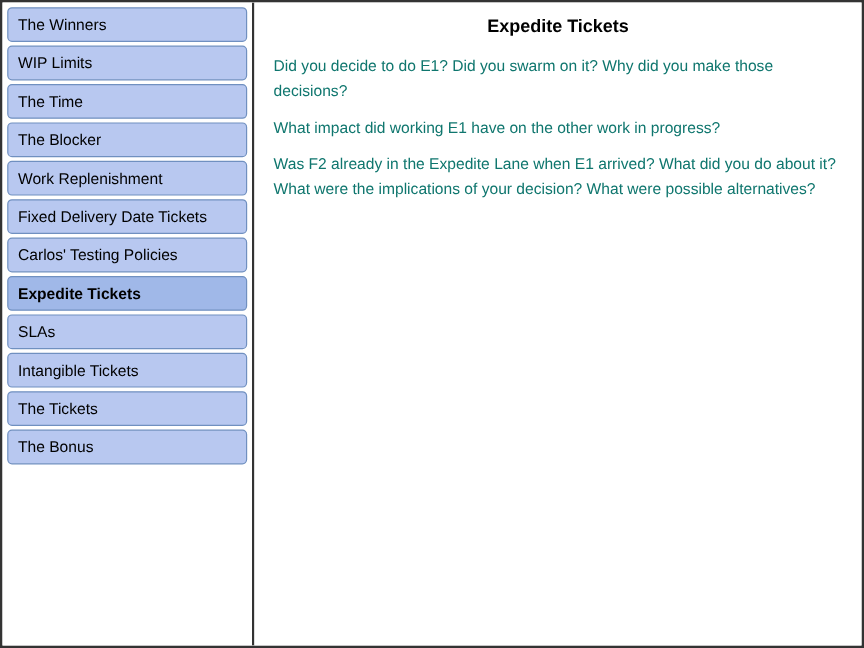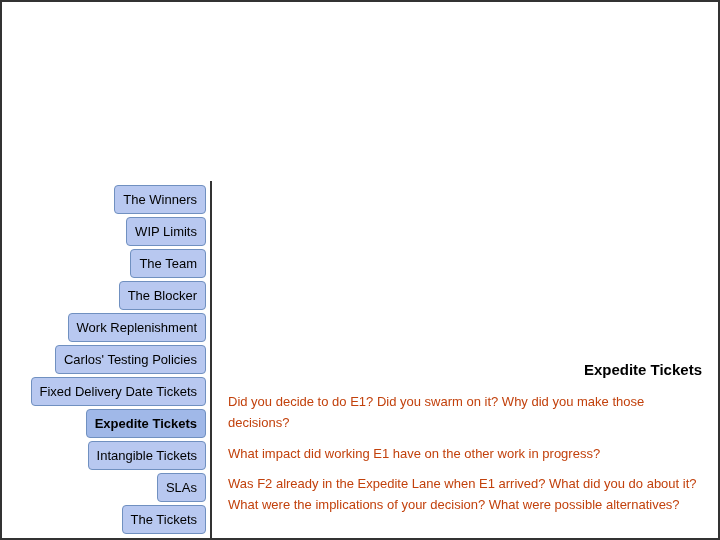--- a/index.html
+++ b/index.html
@@ -1,15 +1,15 @@
 <!DOCTYPE html>
 <html><head>
   <meta charset="utf-8">
   <style>
-    * { box-sizing: border-box; margin: 0; padding: 0; align-items: flex-end; }
+    * { box-sizing: border-box; margin: 0; padding: 0; }
     body {
       font-family: Arial, sans-serif;
       font-size: 13px;
       background: #fff;
       width: 720px;
       height: 540px;
       overflow: hidden;
       display: flex;
       border: 2px solid #333;
     }
@@ -46,41 +46,42 @@
     #main-title {
       font-size: 15px;
       font-weight: bold;
       text-align: center;
       margin-bottom: 14px;
       color: #000;
     }
     #main-content {
       font-size: 13px;
       line-height: 1.6;
-      color: #c2410c;
+      color: #0f766e;
     }
     #main-content p {
       margin-bottom: 10px;
     }
   </style>
 </head>
 <body>
 
 <div id="sidebar">
 <div class="sidebar-item">The Winners</div>
     <div class="sidebar-item">WIP Limits</div>
-    <div class="sidebar-item">The Team</div>
+    <div class="sidebar-item">The Time</div>
     <div class="sidebar-item">The Blocker</div>
     <div class="sidebar-item">Work Replenishment</div>
+    <div class="sidebar-item">Fixed Delivery Date Tickets</div>
     <div class="sidebar-item">Carlos' Testing Policies</div>
-    <div class="sidebar-item">Fixed Delivery Date Tickets</div>
     <div class="sidebar-item active">Expedite Tickets</div>
+    <div class="sidebar-item">SLAs</div>
     <div class="sidebar-item">Intangible Tickets</div>
-    <div class="sidebar-item">SLAs</div>
     <div class="sidebar-item">The Tickets</div>
+    <div class="sidebar-item">The Bonus</div>
   </div>
 
 <div id="main">
   <div id="main-title">Expedite Tickets</div>
   <div id="main-content">
   <p>Did you decide to do E1? Did you swarm on it? Why did you make those decisions?</p>
       <p>What impact did working E1 have on the other work in progress?</p>
       <p>Was F2 already in the Expedite Lane when E1 arrived? What did you do about it? What were the implications of your decision? What were possible alternatives?</p>
     </div>
 </div>

